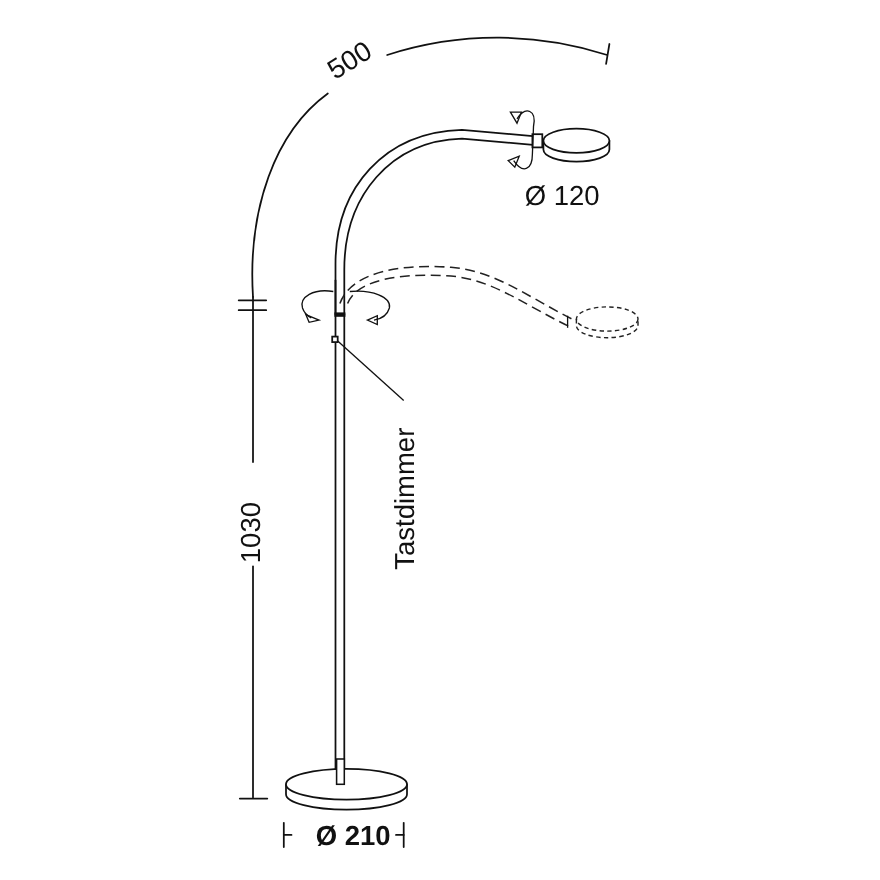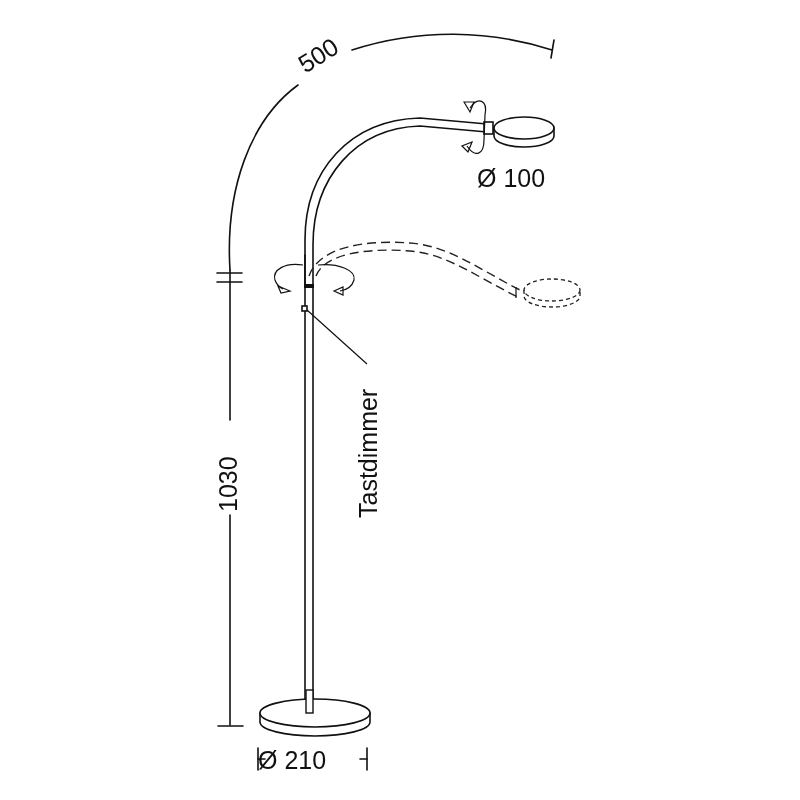--- a/index.html
+++ b/index.html
@@ -66,20 +66,20 @@
     <rect x="306" y="690" width="7" height="23" fill="#fff" stroke="#111" stroke-width="1.4"></rect>
 
     <line class="ln" x1="258" y1="748" x2="258" y2="770"></line>
     <line class="ln" x1="258" y1="759" x2="265" y2="759"></line>
     <line class="ln" x1="360" y1="759" x2="367" y2="759"></line>
     <line class="ln" x1="367" y1="748" x2="367" y2="770"></line>
   </svg>
 
   <div class="label" style="left:294px; top:56px; transform: rotate(-32deg); transform-origin: left top;">500</div>
 
-  <div class="label" style="left:477px; top:166px;">Ø 100</div>
+  <div class="label" style="left:477px; top:166px;">Ø 120</div>
 
   <div class="label" style="left:216px; top:512px; transform: rotate(-90deg); transform-origin: left top;">1030</div>
 
   <div class="label" style="left:356px; top:518px; transform: rotate(-90deg); transform-origin: left top;">Tastdimmer</div>
 
-  <div class="label" style="left:258px; top:748px;">Ø 210</div>
+  <div class="label" style="left:287px; top:748px;font-weight:bold;">Ø 210</div>
 </div>
 
 </body></html>

